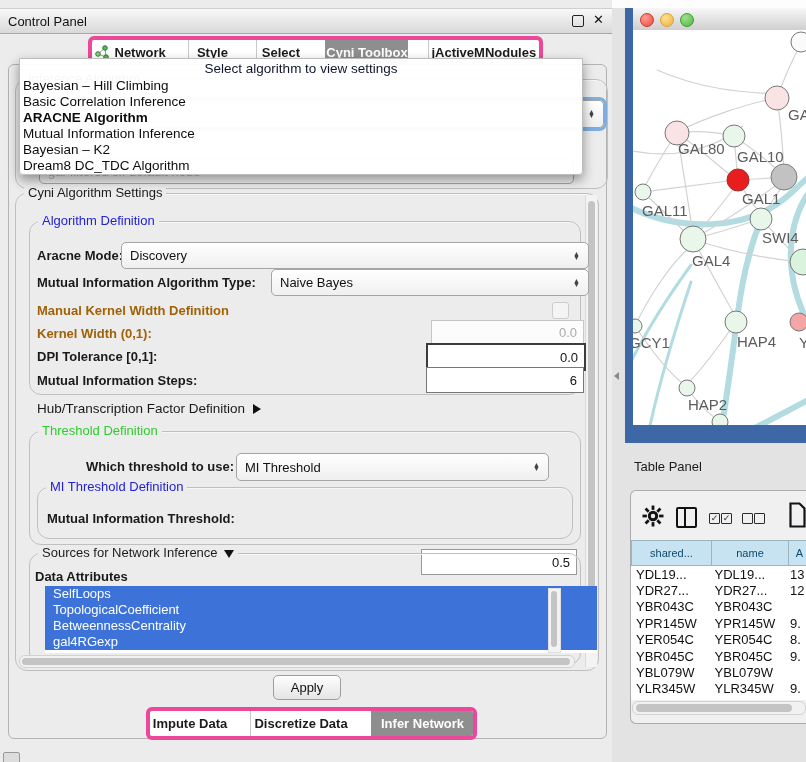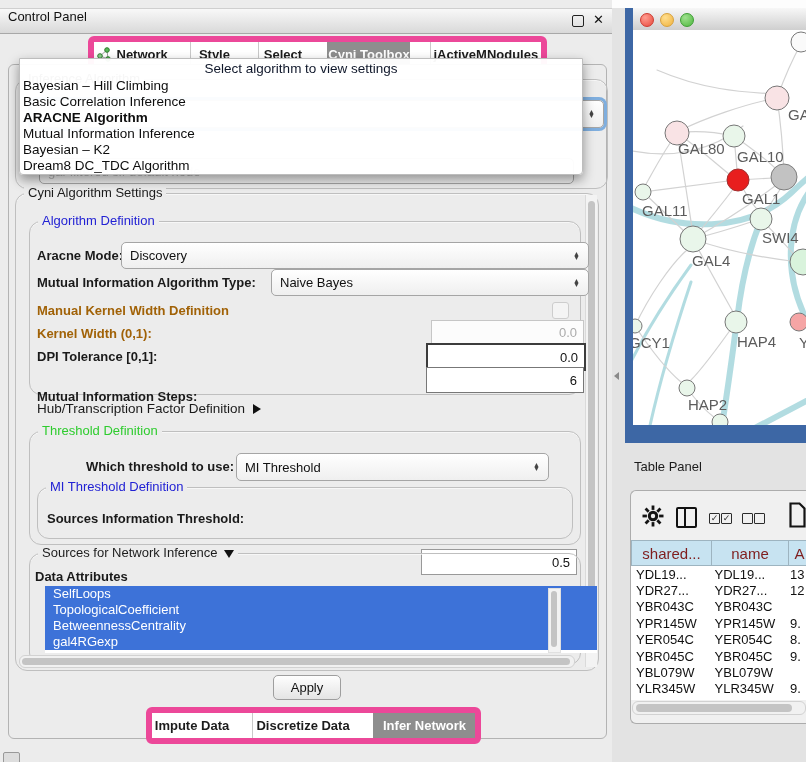--- a/index.html
+++ b/index.html
@@ -3,26 +3,26 @@
 <meta charset="utf-8">
 <style>
   html,body{margin:0;padding:0;}
   .screen{position:relative;width:806px;height:762px;overflow:hidden;background:#E3E3E3;
           font-family:"Liberation Sans","DejaVu Sans",sans-serif;-webkit-font-smoothing:antialiased;}
 
   
   .cp{position:absolute;left:0;top:0;width:612px;height:762px;background:#ECECEC;}
   .cp-titlebar{position:absolute;left:0;top:8px;width:612px;height:24px;
     background:linear-gradient(#F8F8F8,#D9D9D9);border-top:1px solid #CFCFCF;border-bottom:1px solid #A8A8A8;
-    display:flex;}
+    display:flex;align-items:center;}
   .cp-title{font-size:13px;color:#111;margin-left:8px;}
   .float-icon{position:absolute;right:28px;top:6px;width:10px;height:10px;border:1.6px solid #222;border-radius:2px;}
   .close-icon{position:absolute;right:8px;top:3px;font-size:13px;font-weight:bold;color:#111;}
 
-  .seg{position:absolute;display:flex;background:#FFF;border:6px solid #ec4899;border-radius:6px;overflow:hidden;gap:20px;}
+  .seg{position:absolute;display:flex;background:#FFF;border:4px solid #ec4899;border-radius:6px;overflow:hidden;gap:20px;}
   .seg .tab{display:flex;align-items:center;justify-content:center;font-size:13px;font-weight:bold;color:#1c1c1c;
     border-left:1px solid #C9C9C9;gap:5px;white-space:nowrap;}
   .seg .tab:first-child{border-left:none;}
   .seg .tab.sel{background:#8E8E8E;color:#FFF;border-left-color:#8E8E8E;}
   .tabbar-top{left:88px;top:36px;width:447px;height:25px;}
   .tabbar-bottom{left:145px;top:706px;width:323px;height:25px;}
 
   .cp-body{position:absolute;left:8px;top:64px;width:597px;height:673px;background:#ECECEC;
     border:1px solid #B3B3B3;border-radius:6px;}
 
@@ -83,21 +83,21 @@
 
   .tp-title{position:absolute;left:634px;top:459px;font-size:13px;color:#1c1c1c;}
   .tpanel{position:absolute;left:630px;top:490px;width:176px;height:232px;background:#F0F0F0;
     border:1px solid #ACACAC;border-right:none;border-radius:6px 0 0 6px;}
   .tp-toolbar .icon{position:absolute;color:#111;}
   .col-icon{position:absolute;width:17px;height:17px;border:2.4px solid #111;border-radius:2px;}
   .col-icon::after{content:"";position:absolute;left:6px;top:0;width:2.4px;height:100%;background:#111;}
   .cb{position:absolute;width:9px;height:9px;border:1.6px solid #2b2b2b;border-radius:1px;font-size:9px;line-height:9px;
     color:#2b2b2b;text-align:center;font-weight:bold;}
   .table-hdr{position:absolute;display:flex;}
-  .table-hdr .hc{background:#C7E3F1;border:1px solid #9DB4C0;border-left:none;font-size:15px;color:#7f1d1d;
+  .table-hdr .hc{background:#C7E3F1;border:1px solid #9DB4C0;border-left:none;font-size:11px;color:#0c4a6e;
     display:flex;align-items:center;justify-content:center;height:24px;overflow:hidden;white-space:nowrap;text-align:right;}
   .table-hdr .hc:first-child{border-left:1px solid #9DB4C0;}
   .tbl-rows{position:absolute;overflow:hidden;background:#FFF;}
   .trow{display:flex;height:16.4px;align-items:center;}
   .trow .tc{font-size:13px;color:#111;white-space:nowrap;overflow:hidden;padding-left:5px;box-sizing:border-box;}
 </style>
 </head>
 <body>
 
 <div class="screen">
@@ -189,21 +189,21 @@
       <span class="flabel dis" style="left:28px;top:238px;">Manual Kernel Width Definition</span>
       <span class="checkbox" style="left:543px;top:237px;"></span>
       <span class="flabel dis" style="left:28px;top:261px;font-weight:bold;">Kernel Width (0,1):</span>
       <div class="tfield dis" style="left:422px;top:255px;width:139px;height:23px;">
         <span>0.0</span>
       </div>
       <span class="flabel" style="left:28px;top:284px;">DPI Tolerance [0,1]:</span>
       <div class="tfield strong" style="left:417px;top:278px;width:144px;height:24px;">
         <span>0.0</span>
       </div>
-      <span class="flabel" style="left:28px;top:324px;text-align:center;">Mutual Information Steps:</span>
+      <span class="flabel" style="left:28px;top:308px;text-align:center;">Mutual Information Steps:</span>
       <div class="tfield" style="left:417px;top:302px;width:144px;height:24px;">
         <span>6</span>
       </div>
 
       <span class="flabel" style="left:28px;top:336px;font-weight:normal;font-size:13.5px;">
         <span>Hub/Transcription Factor Definition</span><span class="hub-arrow"></span>
       </span>
 
       <div class="group" style="left:20px;top:366px;width:550px;height:112px;">
         <span class="group-label lbl-green">Threshold Definition</span>
@@ -212,21 +212,21 @@
       <div class="combo" style="left:227px;top:388px;width:295px;height:26px;">
         <span>MI Threshold</span>
         <span class="arrows">
             <span>▲</span>
             <span>▼</span>
           </span>
       </div>
       <div class="group" style="left:28px;top:422px;width:534px;height:50px;">
         <span class="group-label lbl-blue">MI Threshold Definition</span>
       </div>
-      <span class="flabel" style="left:38px;top:446px;">Sources Information Threshold:</span>
+      <span class="flabel" style="left:38px;top:446px;">Mutual Information Threshold:</span>
       <div class="tfield" style="left:412px;top:440px;width:142px;height:24px;border-color:#999;margin-top:44px;">
         <span>0.5</span>
       </div>
 
       <div class="group" style="left:20px;top:488px;width:550px;height:110px;">
         <span class="group-label"><span>Sources for Network Inference</span><span class="down-arrow"></span></span>
       </div>
       <span class="flabel" style="left:26px;top:504px;">Data Attributes</span>
       <div class="attr-list" id="attr-list" style="left:36px;top:521px;width:552px;height:67px;">
           <div class="attr-item">SelfLoops</div>

